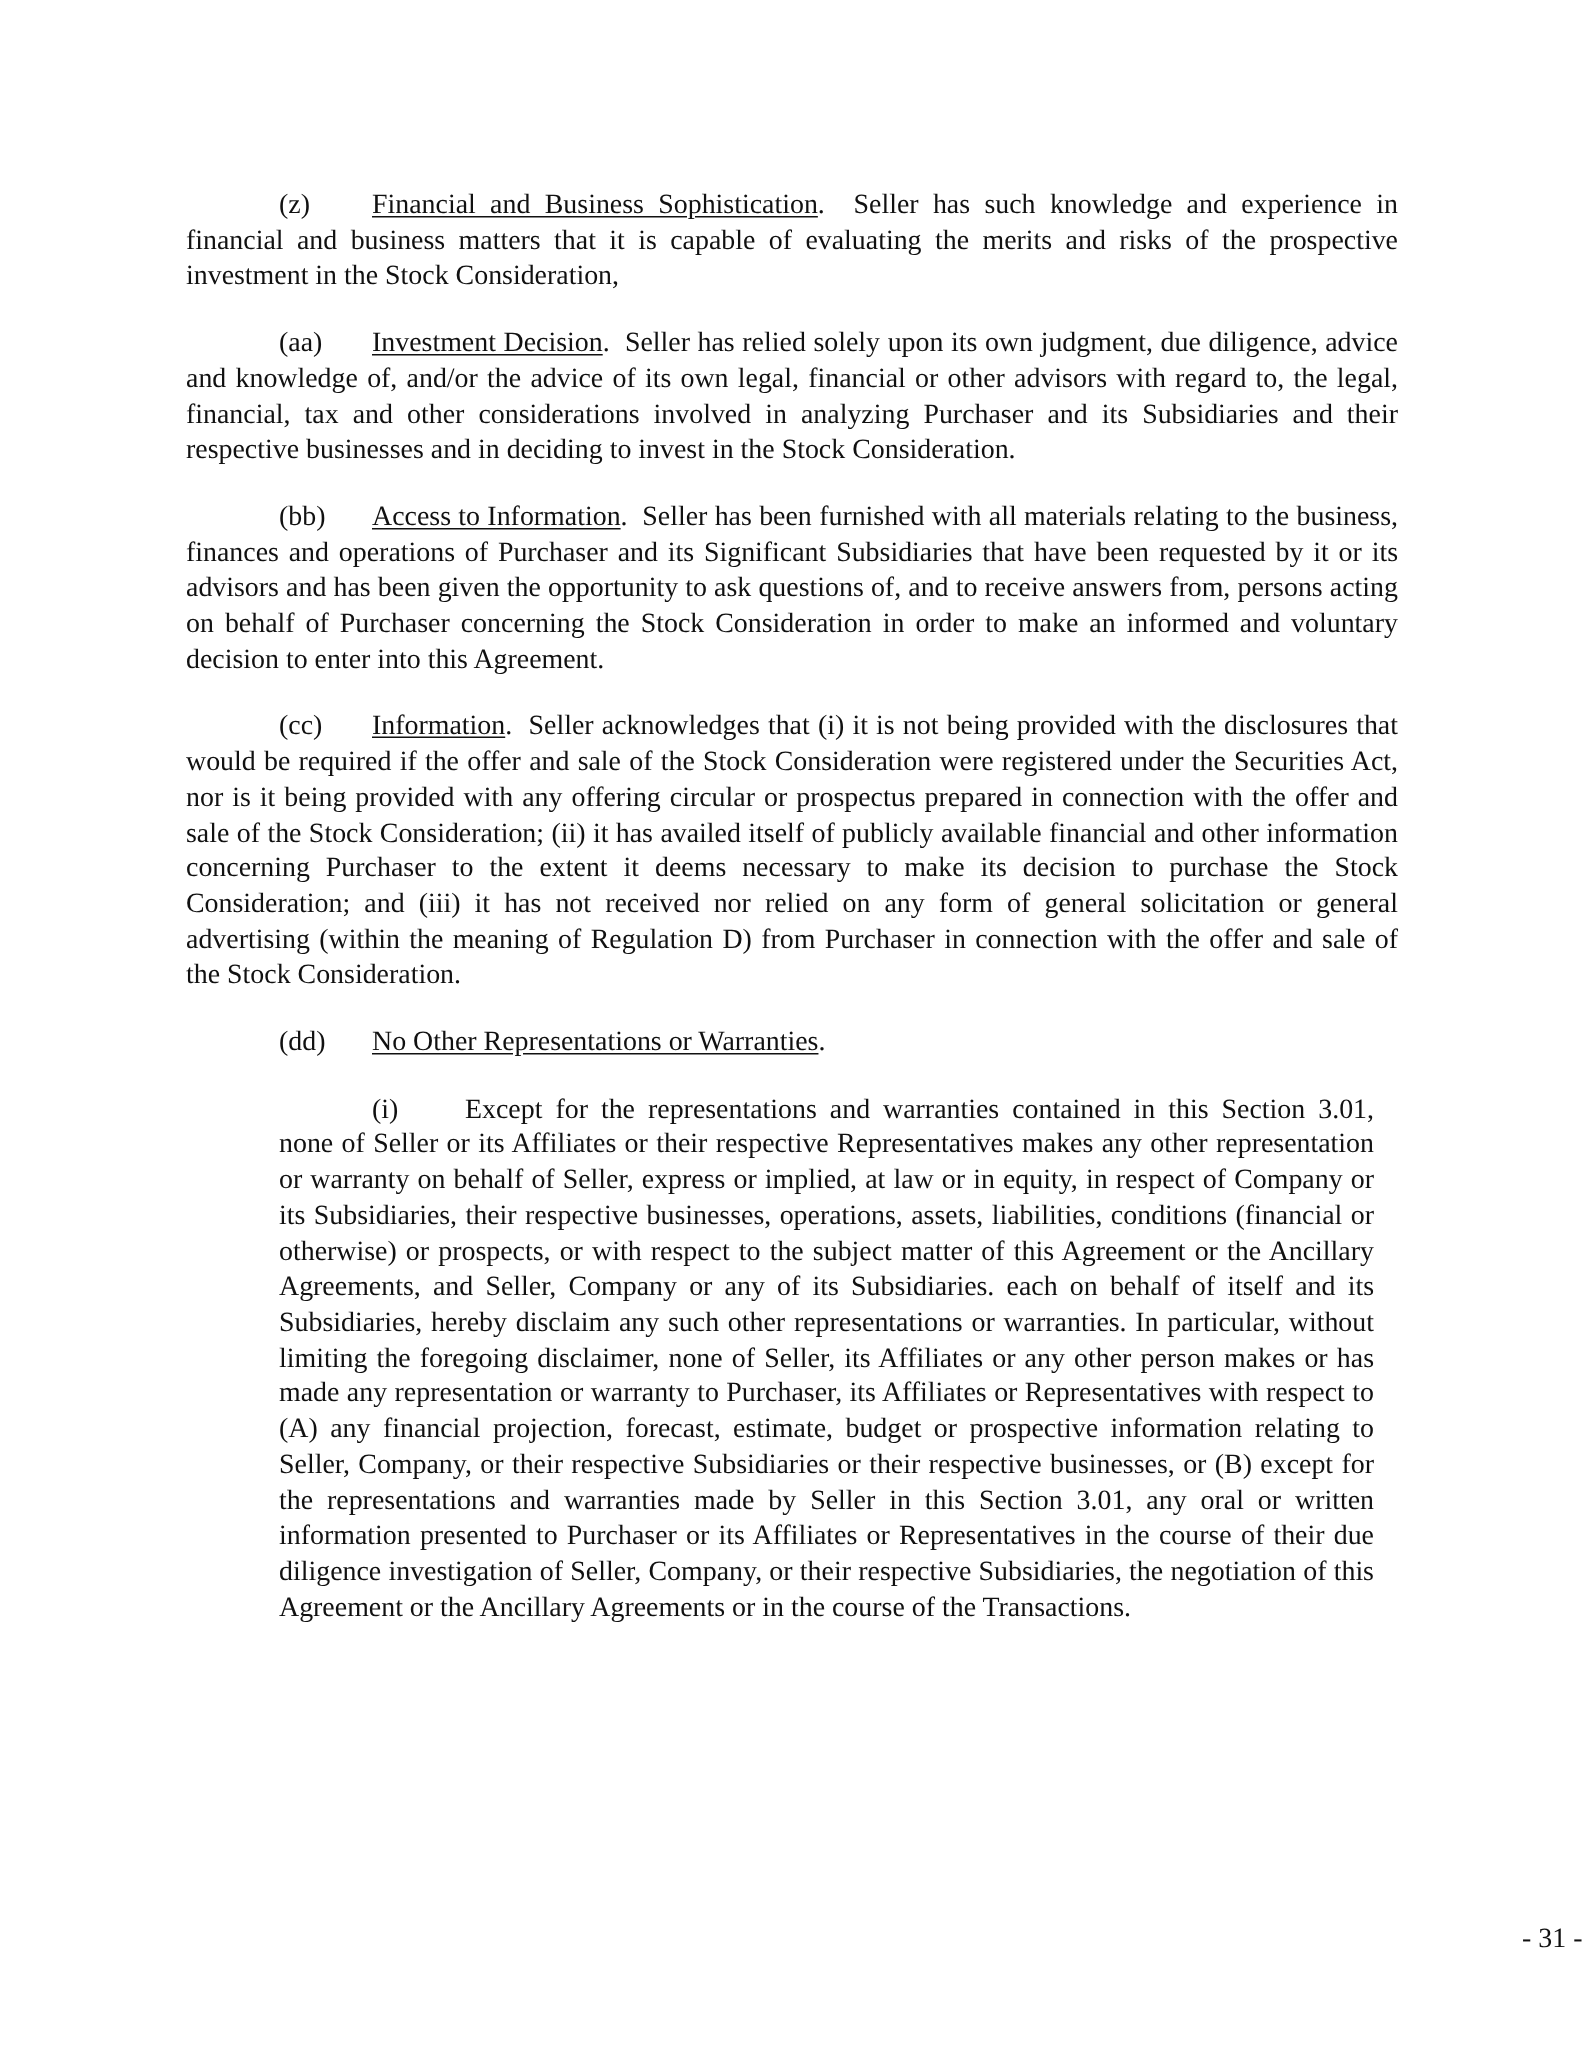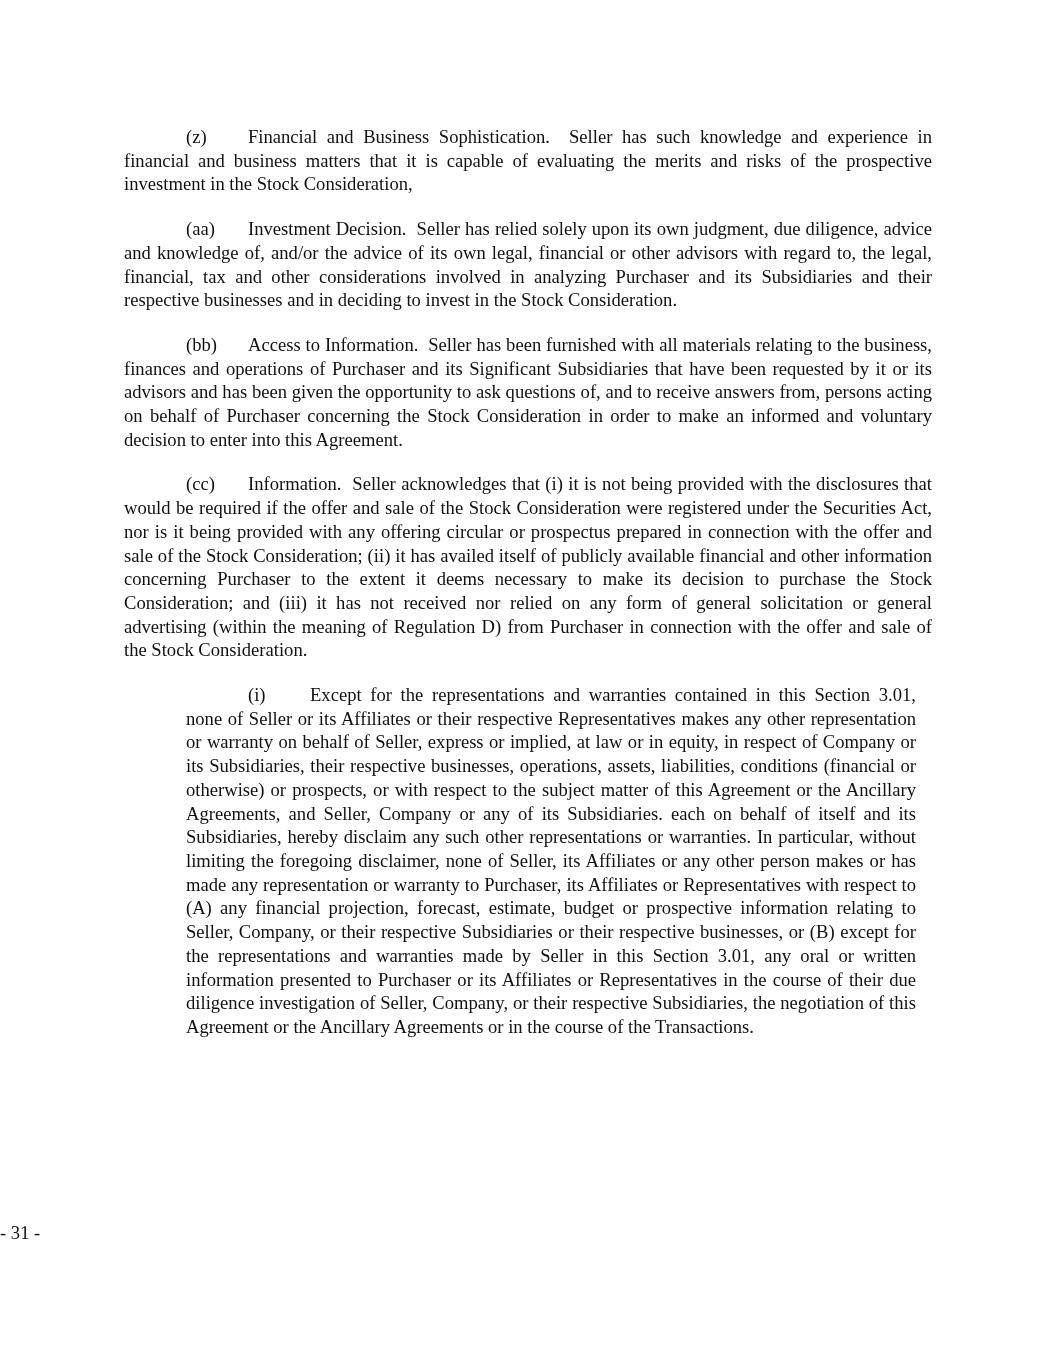--- a/index.html
+++ b/index.html
@@ -32,53 +32,55 @@
   }
   .indent {
     text-indent: 62px;
   }
   .label {
     display: inline-block;
     width: 62px;
     text-indent: 0;
   }
   .heading {
+    text-decoration: underline;
     text-underline-offset: 2px;
   }
   .subpara {
     margin: 0 16px 0 62px;
     text-align: justify;
     text-indent: 62px;
   }
   .dd-line {
     margin: 0 0 21px 0;
     text-indent: 62px;
   }
   .footer {
     position: absolute;
     left: 0;
     width: 1055px;
-    top: 1222px;
-    text-align: left;
+    top: 1282px;
+    text-align: right;
     font-size: 18.6px;
     font-family: "Liberation Serif", "DejaVu Serif", serif;
   }
 </style>
 </head>
 <body>
 
 <div class="page">
 
 
   <p class="para indent"><span class="label">(z)</span><span class="heading">Financial and Business Sophistication</span><span>.</span>&nbsp; <span>Seller has such knowledge and experience in financial and business matters that it is capable of evaluating the merits and risks of the prospective investment in the Stock Consideration,</span></p>
 
   <p class="para indent"><span class="label">(aa)</span><span class="heading">Investment Decision</span><span>.</span>&nbsp; <span>Seller has relied solely upon its own judgment, due diligence, advice and knowledge of, and/or the advice of its own legal, financial or other advisors with regard to, the legal, financial, tax and other considerations involved in analyzing Purchaser and its Subsidiaries and their respective businesses and in deciding to invest in the Stock Consideration.</span></p>
 
   <p class="para indent"><span class="label">(bb)</span><span class="heading">Access to Information</span><span>.</span>&nbsp; <span>Seller has been furnished with all materials relating to the business, finances and operations of Purchaser and its Significant Subsidiaries that have been requested by it or its advisors and has been given the opportunity to ask questions of, and to receive answers from, persons acting on behalf of Purchaser concerning the Stock Consideration in order to make an informed and voluntary decision to enter into this Agreement.</span></p>
 
   <p class="para indent"><span class="label">(cc)</span><span class="heading">Information</span><span>.</span>&nbsp; <span>Seller acknowledges that (i) it is not being provided with the disclosures that would be required if the offer and sale of the Stock Consideration were registered under the Securities Act, nor is it being provided with any offering circular or prospectus prepared in connection with the offer and sale of the Stock Consideration; (ii) it has availed itself of publicly available financial and other information concerning Purchaser to the extent it deems necessary to make its decision to purchase the Stock Consideration; and (iii) it has not received nor relied on any form of general solicitation or general advertising (within the meaning of Regulation D) from Purchaser in connection with the offer and sale of the Stock Consideration.</span></p>
 
+  <p class="dd-line"><span class="label">(dd)</span><span class="heading">No Other Representations or Warranties</span><span>.</span></p>
 
   <p class="subpara"><span class="label">(i)</span><span>Except for the representations and warranties contained in this Section 3.01, none of Seller or its Affiliates or their respective Representatives makes any other representation or warranty on behalf of Seller, express or implied, at law or in equity, in respect of Company or its Subsidiaries, their respective businesses, operations, assets, liabilities, conditions (financial or otherwise) or prospects, or with respect to the subject matter of this Agreement or the Ancillary Agreements, and Seller, Company or any of its Subsidiaries. each on behalf of itself and its Subsidiaries, hereby disclaim any such other representations or warranties. In particular, without limiting the foregoing disclaimer, none of Seller, its Affiliates or any other person makes or has made any representation or warranty to Purchaser, its Affiliates or Representatives with respect to (A) any financial projection, forecast, estimate, budget or prospective information relating to Seller, Company, or their respective Subsidiaries or their respective businesses, or (B) except for the representations and warranties made by Seller in this Section 3.01, any oral or written information presented to Purchaser or its Affiliates or Representatives in the course of their due diligence investigation of Seller, Company, or their respective Subsidiaries, the negotiation of this Agreement or the Ancillary Agreements or in the course of the Transactions.</span></p>
 
 </div>
 
 <div class="footer">- 31 -</div>
 
 </body></html>

